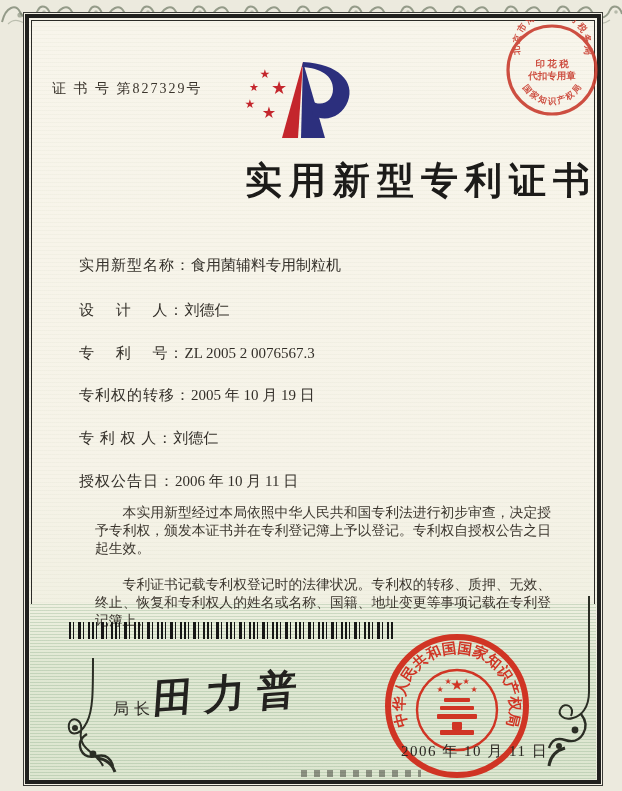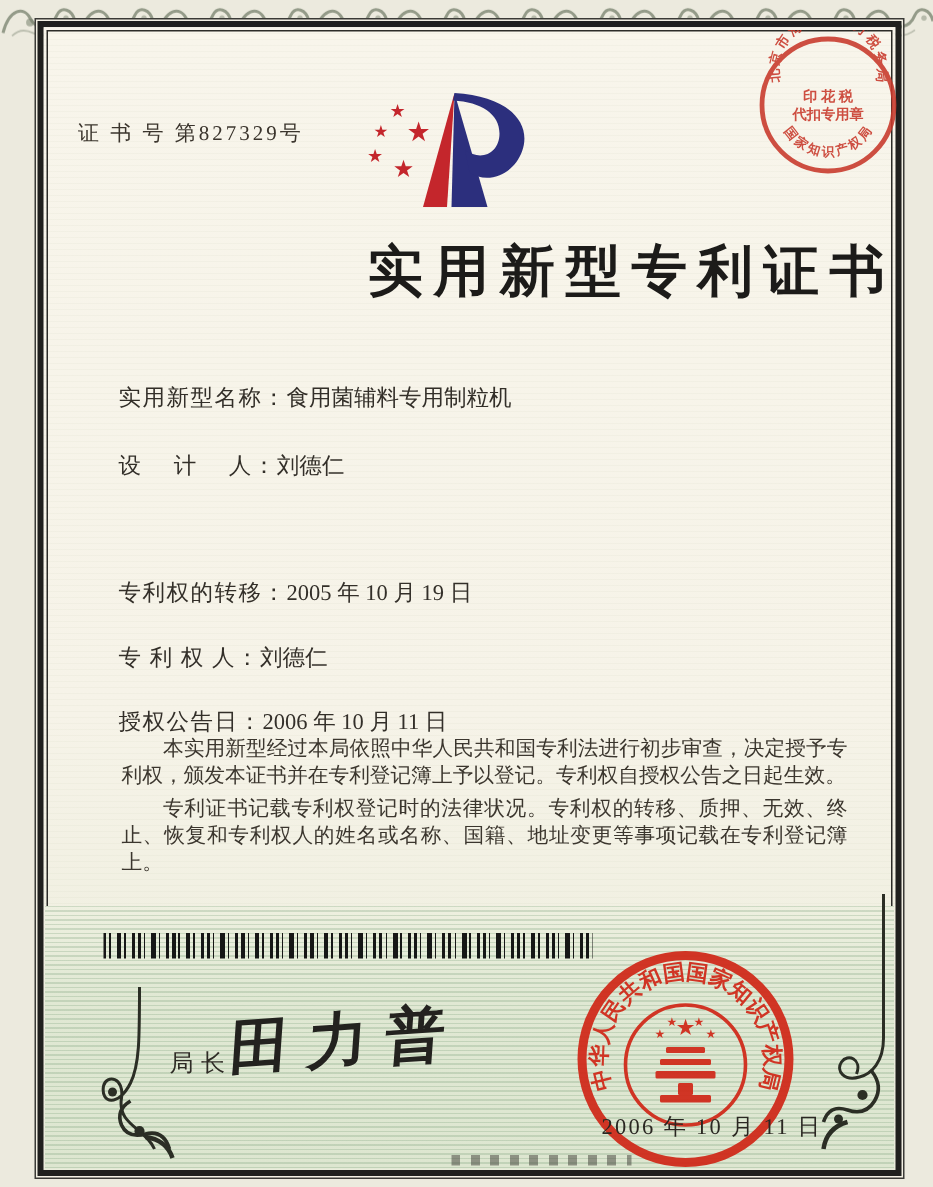--- a/index.html
+++ b/index.html
@@ -38,21 +38,21 @@
     font-size:37px;font-weight:bold;color:#1c1b19;letter-spacing:7px;white-space:nowrap;
   }
   .field{
     position:absolute;left:50px;font-size:15px;color:#332f29;white-space:nowrap;margin-top:12px;
   }
   .field .lab{letter-spacing:1px;}
   .paras{
     position:absolute;left:48px;top:468px;width:492px;
     font-size:13.8px;line-height:18px;color:#3b362e;text-align:justify;
   }
-  .paras p{margin:4px;text-indent:2em;}
+  .paras p{margin:18px;text-indent:2em;}
   .barcode{
     position:absolute;left:40px;top:604px;width:326px;height:17px;
     background:
       repeating-linear-gradient(90deg,
         #161616 0 2px, transparent 2px 4px,
         #161616 4px 5px, transparent 5px 9px,
         #161616 9px 12px, transparent 12px 14px,
         #161616 14px 15px, transparent 15px 19px,
         #161616 19px 21px, transparent 21px 23px);
   }
@@ -127,20 +127,23 @@
     </g>
   </svg>
 
   <div class="title">实用新型专利证书</div>
 
   <div class="field" style="top:226px">
     <span class="lab">实用新型名称：</span><span>食用菌辅料专用制粒机</span>
   </div>
   <div class="field" style="top:271px">
     <span class="lab">设　 计　 人：</span><span>刘德仁</span>
+  </div>
+  <div class="field" style="top:314px">
+    <span class="lab">专　 利　 号：</span><span>ZL 2005 2 0076567.3</span>
   </div>
   <div class="field" style="top:356px">
     <span class="lab">专利权的转移：</span><span>2005 年 10 月 19 日</span>
   </div>
   <div class="field" style="top:399px">
     <span class="lab">专 利 权 人：</span><span>刘德仁</span>
   </div>
   <div class="field" style="top:442px">
     <span class="lab">授权公告日：</span><span>2006 年 10 月 11 日</span>
   </div>

